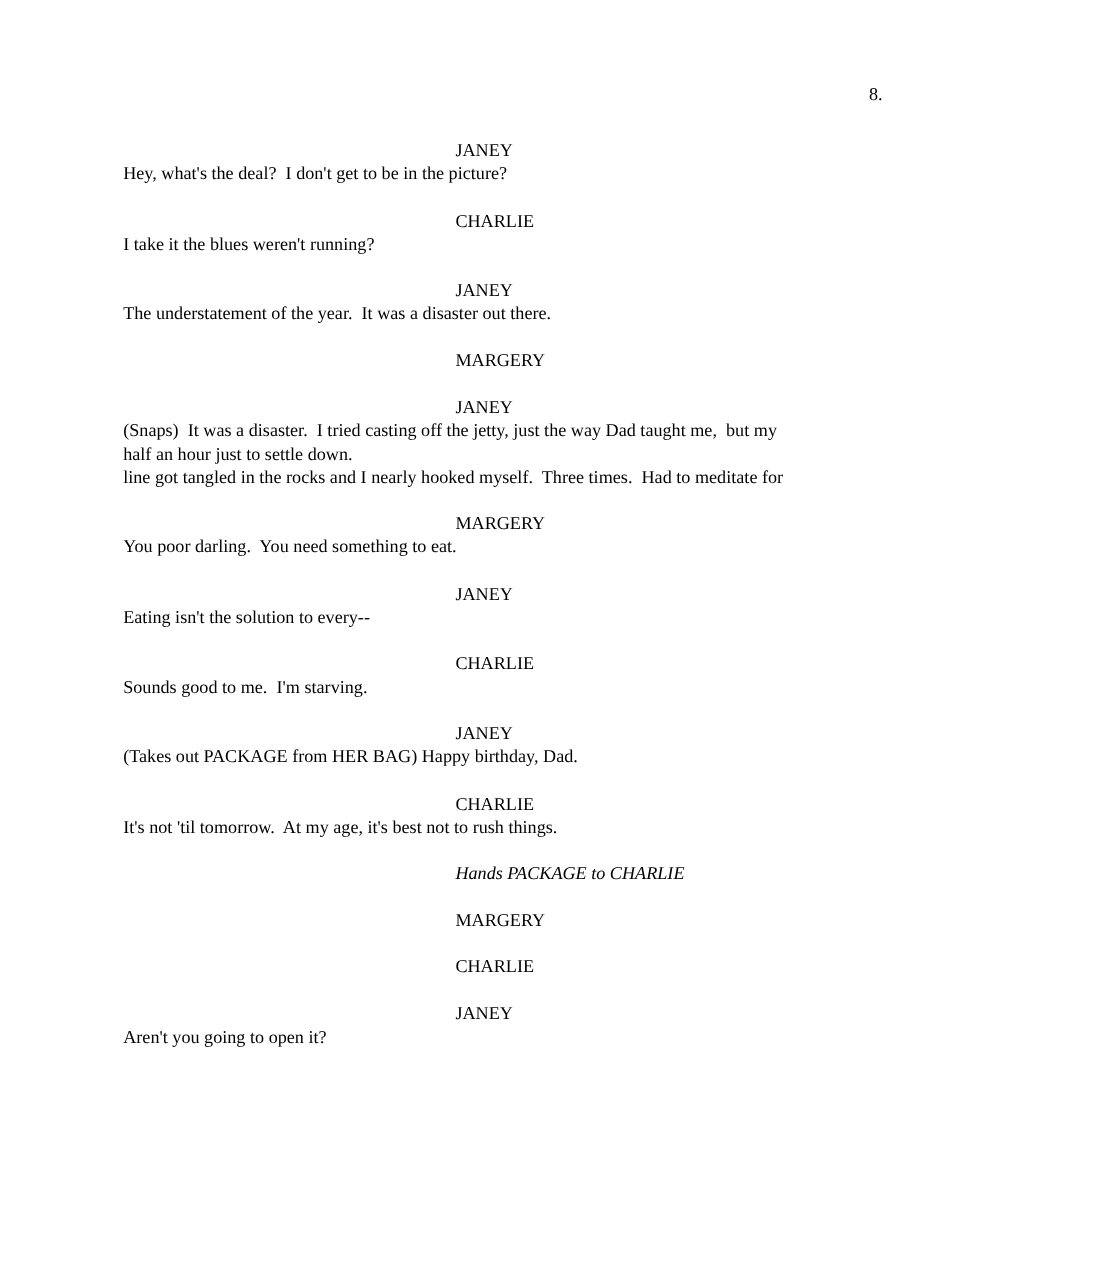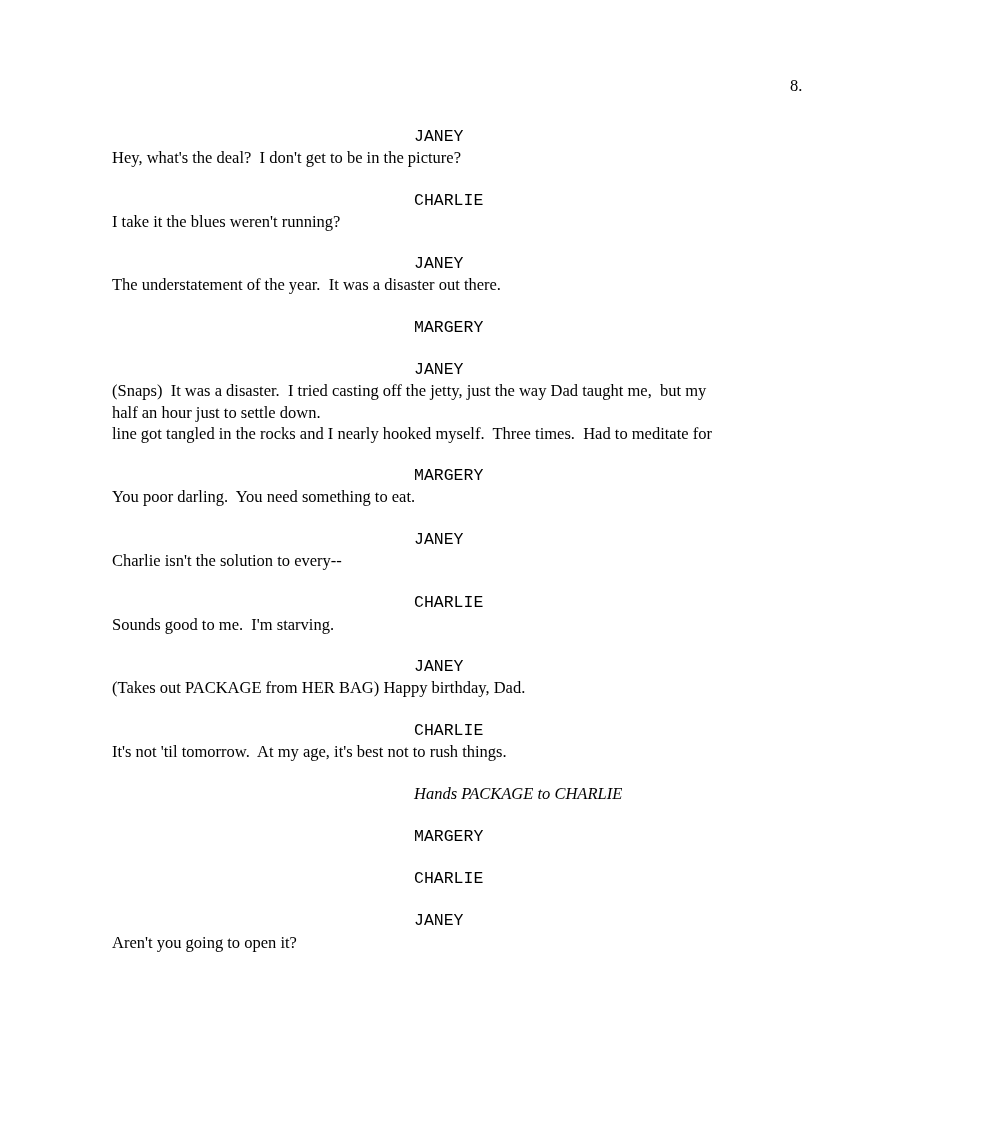--- a/index.html
+++ b/index.html
@@ -29,21 +29,20 @@
     top: 126px;
     left: 0;
     right: 0;
   }
   .block {
     margin: 0 0 21.2px 0;
   }
   .speaker {
     margin-left: 414px;
     white-space: pre;
-    font-family: Liberation Mono, monospace;
   }
   .dialogue-line {
     margin-left: 112px;
     white-space: pre;
   }
   .action-line {
     margin-left: 414px;
     white-space: pre;
     font-style: italic;
   }
@@ -74,21 +73,21 @@
         <div class="dialogue-line">(Snaps)  It was a disaster.  I tried casting off the jetty, just the way Dad taught me,  but my</div>
         <div class="dialogue-line">half an hour just to settle down.</div>
         <div class="dialogue-line">line got tangled in the rocks and I nearly hooked myself.  Three times.  Had to meditate for</div>
       </div>
       <div class="block">
         <div class="speaker">MARGERY</div>
         <div class="dialogue-line">You poor darling.  You need something to eat.</div>
       </div>
       <div class="block">
         <div class="speaker">JANEY</div>
-        <div class="dialogue-line">Charlie isn't the solution to every--</div>
+        <div class="dialogue-line">Eating isn't the solution to every--</div>
       </div>
       <div class="block">
         <div class="speaker">CHARLIE</div>
         <div class="dialogue-line">Sounds good to me.  I'm starving.</div>
       </div>
       <div class="block">
         <div class="speaker">JANEY</div>
         <div class="dialogue-line">(Takes out PACKAGE from HER BAG) Happy birthday, Dad.</div>
       </div>
       <div class="block">

